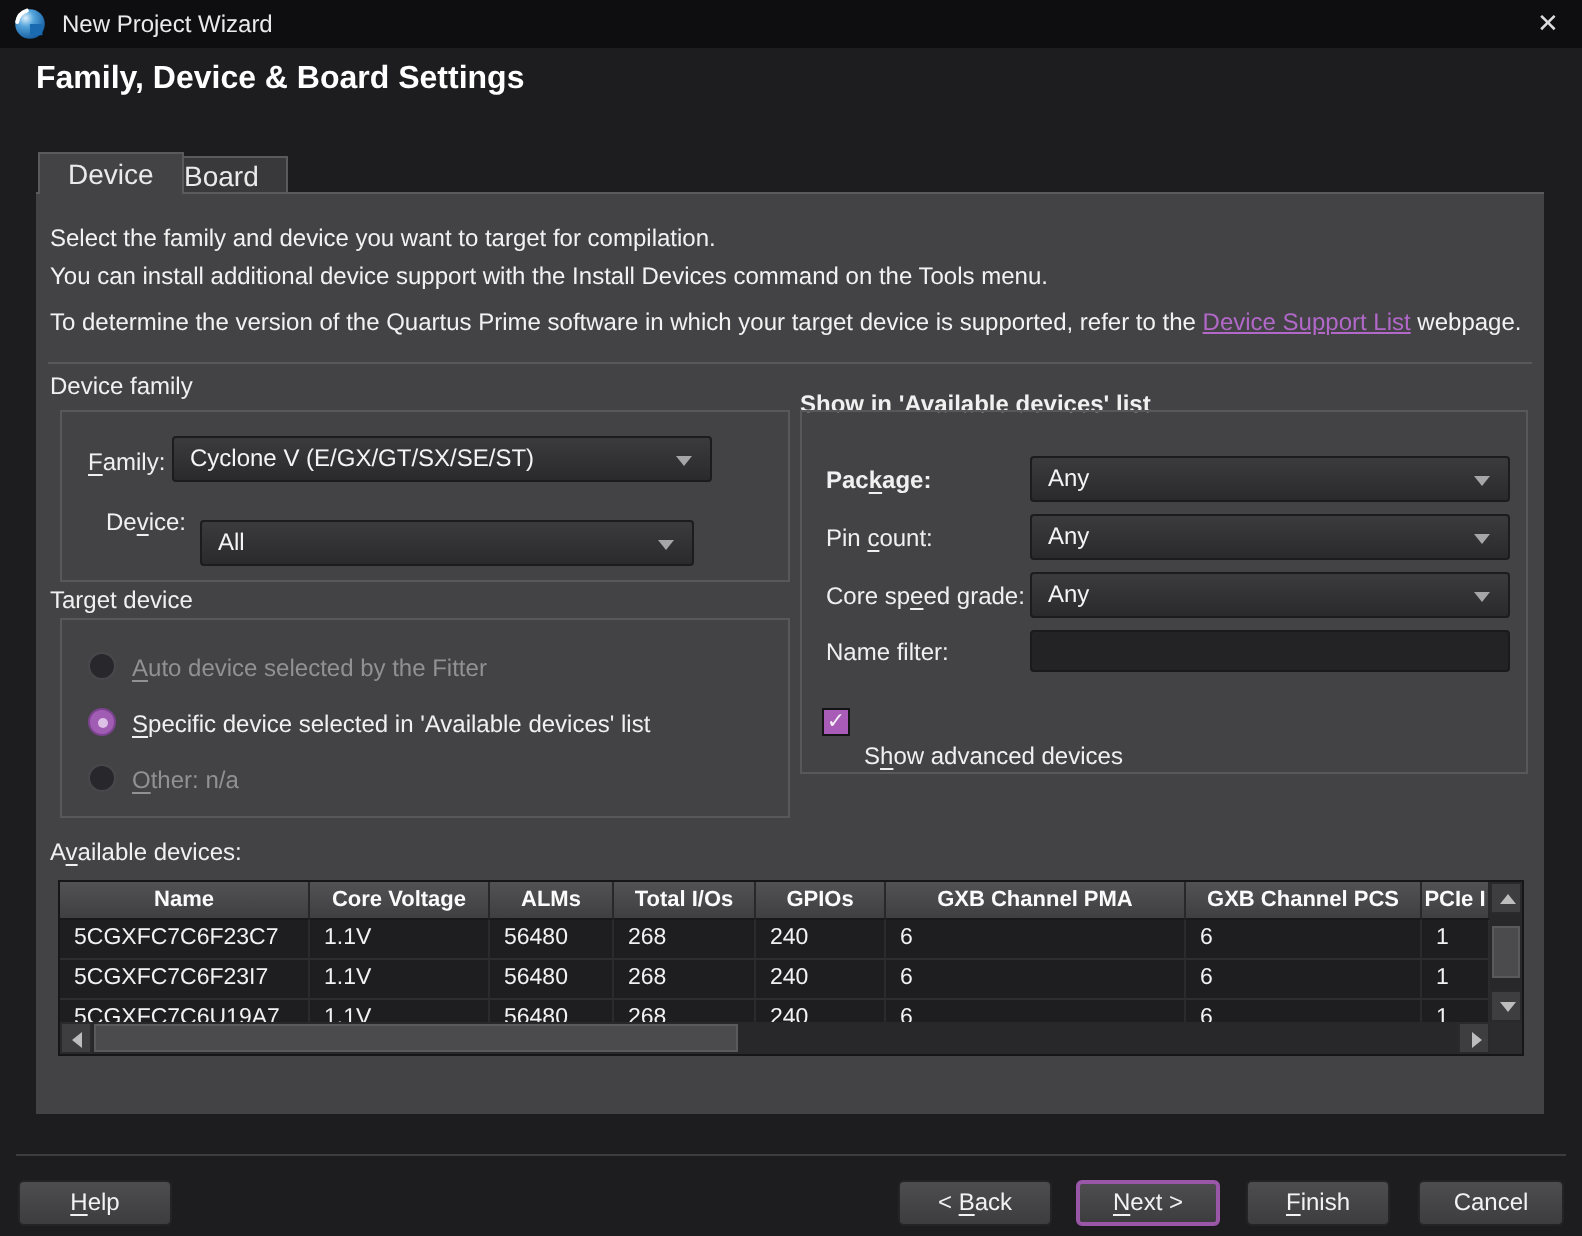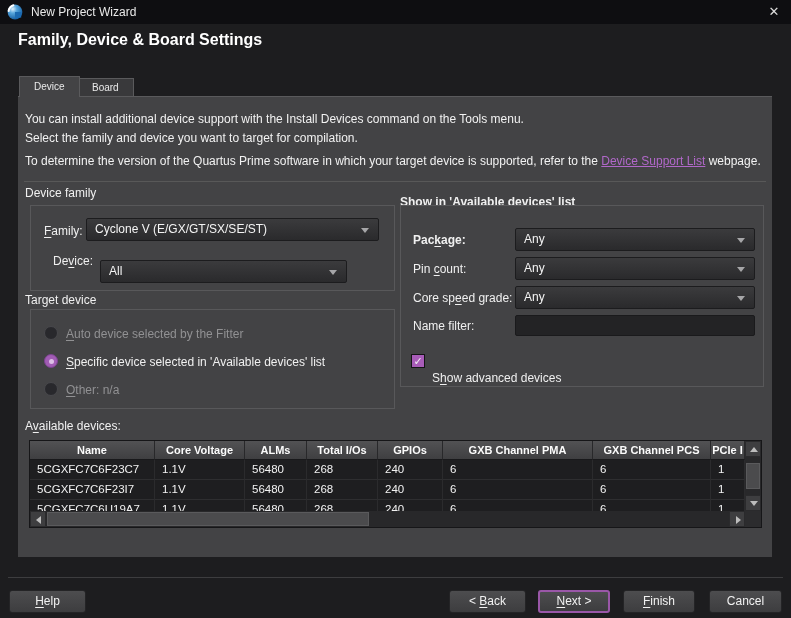--- a/index.html
+++ b/index.html
@@ -12,21 +12,21 @@
   
   .titlebar { position:absolute; left:0; top:0; width:791px; height:24px;
     background:#0e0e11; display:flex; align-items:center; }
   .titlebar .logo { margin-left:7px; width:16px; height:16px; display:inline-block; }
   .titlebar .wtitle { margin-left:8px; font-size:12px; color:#eaeaea; }
   .close-btn { position:absolute; right:8px; top:4px; width:18px; height:16px;
     text-align:center; line-height:16px; font-size:13px; color:#dcdcdc; cursor:default; }
   
   .page-title { position:absolute; left:18px; top:31px; font-size:16px; font-weight:bold; color:#ffffff; }
   
-  .tab { position:absolute; font-size:10px; color:#eaeaea; text-align:right;
+  .tab { position:absolute; font-size:14px; color:#eaeaea; text-align:right;
     border:1px solid #5a5a5c; border-bottom:none; padding:0 14px; line-height:20px; }
   .tab.active { left:19px; top:76px; height:21px; background:#434345; z-index:3; }
   .tab.inactive { left:77px; top:78px; height:19px; background:#39393b; line-height:18px; z-index:1; }
   
   .panel { position:absolute; left:18px; top:96px; width:754px; height:461px;
     background:#434345; border-top:1px solid #5a5a5c; z-index:2; }
   .panel .abs { position:absolute; }
   .desc { left:7px; top:13px; line-height:19px; white-space:nowrap; color:#f2f2f2; }
   .desc3 { left:7px; top:57px; white-space:nowrap; color:#f2f2f2; }
   .link { color:#b168c9; text-decoration:underline; cursor:pointer; }
@@ -107,32 +107,32 @@
 </div>
 
 <div class="page-title">Family, Device &amp; Board Settings</div>
 
 <div class="tab active">Device</div>
 <div class="tab inactive">Board</div>
 
 <div class="panel">
 
   <div class="abs desc">
+    <div>Select the family and device you want to target for compilation.</div>
     <div>You can install additional device support with the Install Devices command on the Tools menu.</div>
-    <div>Select the family and device you want to target for compilation.</div>
   </div>
   <div class="abs desc3">
     <span>To determine the version of the Quartus Prime software in which your target device is supported, refer to the </span><span class="link">Device Support List</span><span> webpage.</span>
   </div>
   <div class="abs divider"></div>
 
   <div class="abs grouplabel" style="left:7px; top:89px;">Device family</div>
   <div class="abs groupbox" style="left:12px; top:108px; width:365px; height:86px;"></div>
   <div class="abs fieldlabel" style="left:26px; top:127px;"><u>F</u>amily:</div>
-  <div class="abs combo" style="left:68px; top:121px; width:293px; height:23px;">
+  <div class="abs combo" style="left:68px; top:121px; width:270px; height:23px;">
     <span>Cyclone V (E/GX/GT/SX/SE/ST)</span>
     <span class="arrow"></span>
   </div>
   <div class="abs fieldlabel" style="left:35px; top:157px;">De<u>v</u>ice:</div>
   <div class="abs combo" style="left:82px; top:151px; width:247px; height:23px;margin-top:12px;">
     <span>All</span>
     <span class="arrow"></span>
   </div>
 
   <div class="abs grouplabel" style="left:7px; top:196px;">Target device</div>

